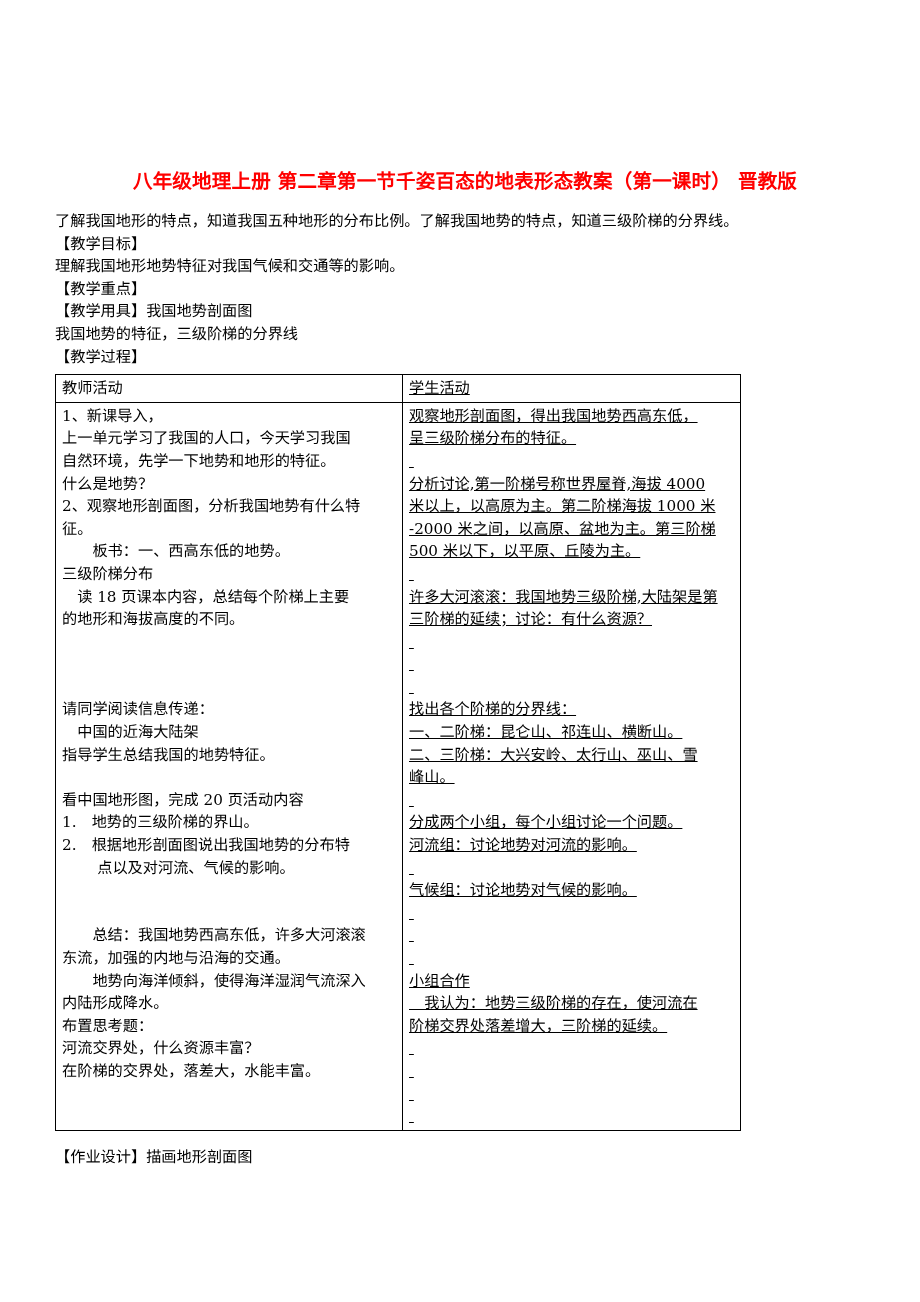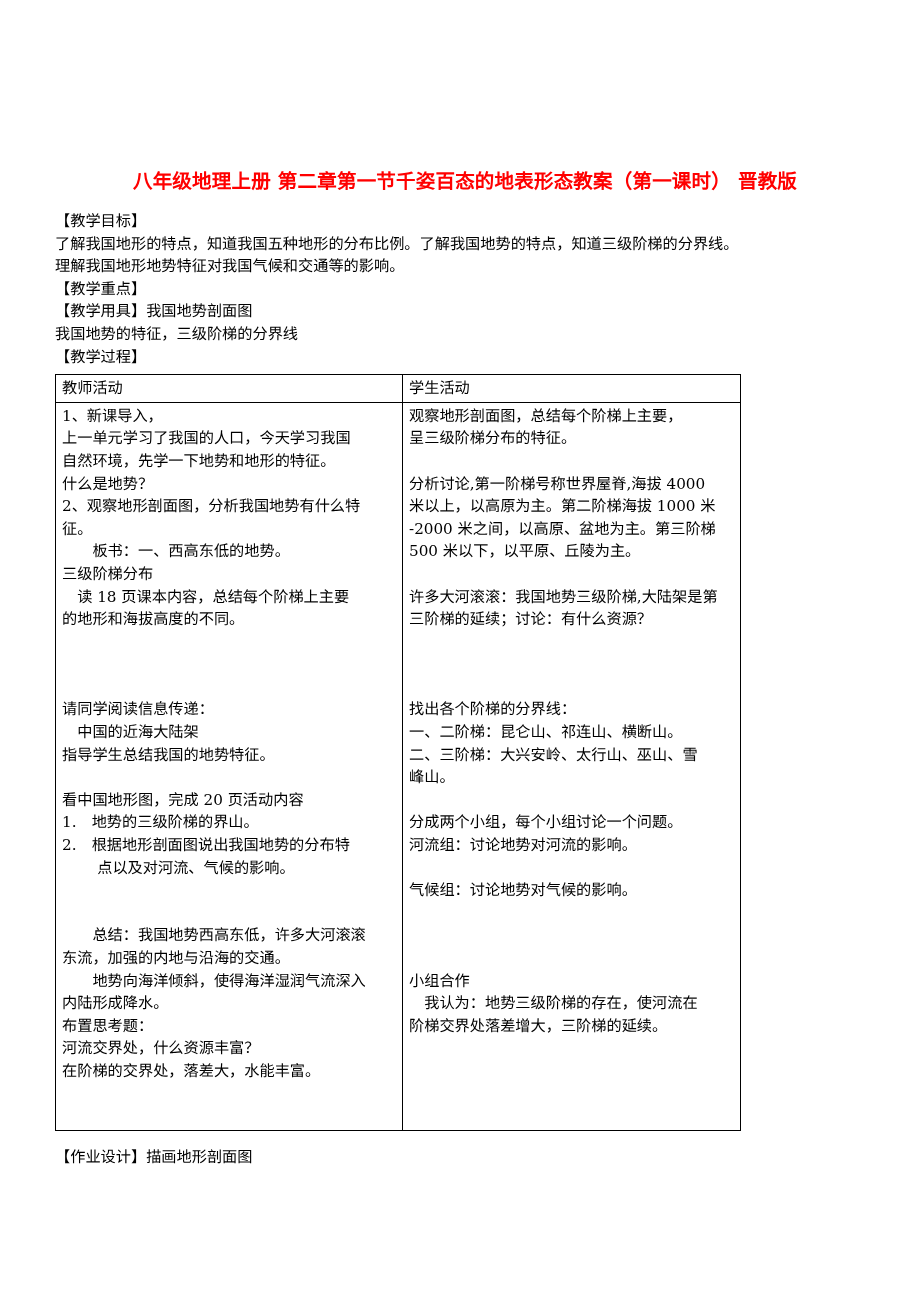--- a/index.html
+++ b/index.html
@@ -59,43 +59,43 @@
     padding-left: 46px;
   }
   table.lesson td {
     border: 1px solid #000000;
     vertical-align: top;
     padding: 2px 5px 2px 6px;
     font-size: 15.2px;
     line-height: 22.6px;
   }
   td.col-teacher { width: 335px; }
-  td.col-student { width: 326px; }
+  td.col-student { width: 326px; text-decoration: underline; }
   .cellline {
     white-space: pre-wrap;
     word-break: break-all;
   }
   .cellline.blank {
     height: 22.6px;
   }
   .tail {
     font-size: 15.2px;
     line-height: 22.6px;
   }
 </style>
 </head>
 <body>
 
 <div class="page">
   <div class="content">
 
     <h1 class="doc-title">八年级地理上册 第二章第一节千姿百态的地表形态教案（第一课时） 晋教版</h1>
 
+    <p class="para">了解我国地形的特点，知道我国五种地形的分布比例。了解我国地势的特点，知道三级阶梯的分界线。</p>
     <p class="para">【教学目标】</p>
-    <p class="para">了解我国地形的特点，知道我国五种地形的分布比例。了解我国地势的特点，知道三级阶梯的分界线。</p>
     <p class="para">理解我国地形地势特征对我国气候和交通等的影响。</p>
     <p class="para">【教学重点】</p>
     <p class="para">【教学用具】我国地势剖面图</p>
     <p class="para">我国地势的特征，三级阶梯的分界线</p>
     <p class="para">【教学过程】</p>
 
     <div class="tbl-wrap">
       <table class="lesson">
         <tbody>
           <tr>
@@ -133,21 +133,21 @@
                   <div class="cellline">　　地势向海洋倾斜，使得海洋湿润气流深入</div>
                   <div class="cellline">内陆形成降水。</div>
                   <div class="cellline">布置思考题：</div>
                   <div class="cellline">河流交界处，什么资源丰富？</div>
                   <div class="cellline">在阶梯的交界处，落差大，水能丰富。</div>
                   <div class="cellline blank">&nbsp;</div>
                 </div>
             </td>
             <td class="col-student">
               <div id="student-lines">
-                  <div class="cellline">观察地形剖面图，总结每个阶梯上主要，</div>
+                  <div class="cellline">观察地形剖面图，得出我国地势西高东低，</div>
                   <div class="cellline">呈三级阶梯分布的特征。</div>
                   <div class="cellline blank">&nbsp;</div>
                   <div class="cellline">分析讨论,第一阶梯号称世界屋脊,海拔 4000</div>
                   <div class="cellline">米以上，以高原为主。第二阶梯海拔 1000 米</div>
                   <div class="cellline">-2000 米之间，以高原、盆地为主。第三阶梯</div>
                   <div class="cellline">500 米以下，以平原、丘陵为主。</div>
                   <div class="cellline blank">&nbsp;</div>
                   <div class="cellline">许多大河滚滚：我国地势三级阶梯,大陆架是第</div>
                   <div class="cellline">三阶梯的延续；讨论：有什么资源？</div>
                   <div class="cellline blank">&nbsp;</div>

